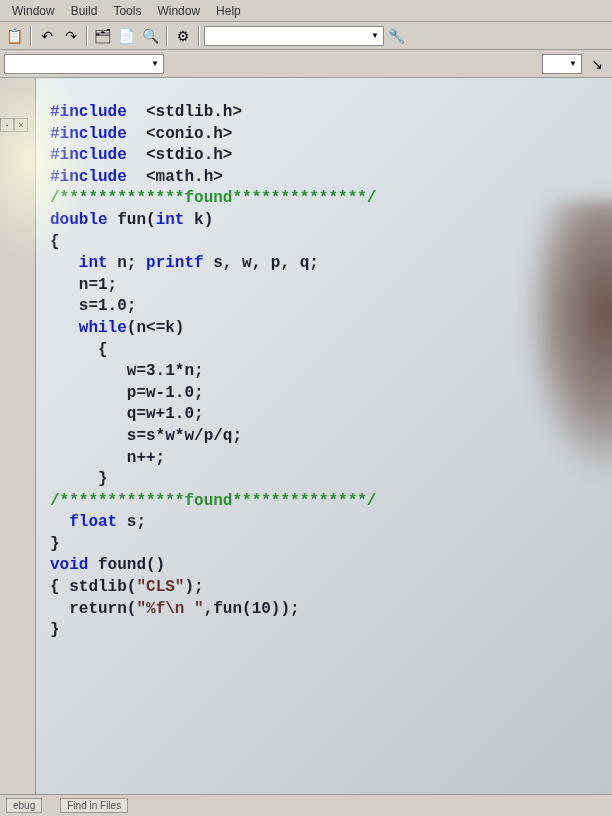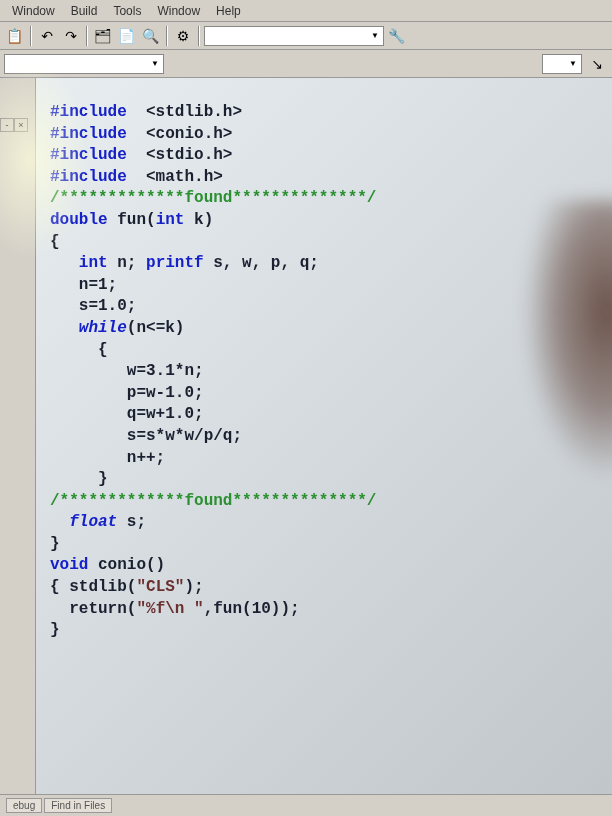--- a/index.html
+++ b/index.html
@@ -124,21 +124,20 @@
       color: #1a2030;
     }
     .kw-preproc {
       color: #1520c8;
     }
     .kw-type {
       color: #1520c8;
     }
     .kw-ctrl {
       color: #1520c8;
-      font-style: italic;
     }
     .comment {
       color: #2a9030;
     }
     .string {
       color: #6a3030;
     }
     .status-area {
       position: absolute;
       bottom: 0;
@@ -149,21 +148,21 @@
       border-top: 1px solid #999;
       display: flex;
       align-items: center;
       padding: 0 6px;
       font-size: 11px;
       color: #555;
     }
     .status-tab {
       border: 1px solid #999;
       padding: 1px 6px;
-      margin-right: 2px;
+      margin-right: 18px;
       background: #e4e0d8;
       font-size: 10px;
     }
     .glare {
       position: absolute;
       top: 60px;
       left: -30px;
       width: 120px;
       height: 200px;
       background: radial-gradient(ellipse, rgba(255,255,220,0.7) 0%, rgba(255,255,220,0) 70%);
@@ -246,21 +245,21 @@
 <span>     {</span>
 <span>        w=3.1*n;</span>
 <span>        p=w-1.0;</span>
 <span>        q=w+1.0;</span>
 <span>        s=s*w*w/p/q;</span>
 <span>        n++;</span>
 <span>     }</span>
 <span class="comment">/*************found**************/</span>
 <span>  </span><span class="kw-ctrl">float</span><span> s;</span>
 <span>}</span>
-<span class="kw-type">void</span><span> conio()</span>
+<span class="kw-type">void</span><span> found()</span>
 <span>{ stdlib(</span><span class="string">"CLS"</span><span>);</span>
 <span>  return(</span><span class="string">"%f\n "</span><span>,fun(10));</span>
 <span>}</span>
 </div>
   </div>
 </div>
 
 <div class="status-area">
   <span class="status-tab">ebug</span>
   <span class="status-tab">Find in Files</span>

